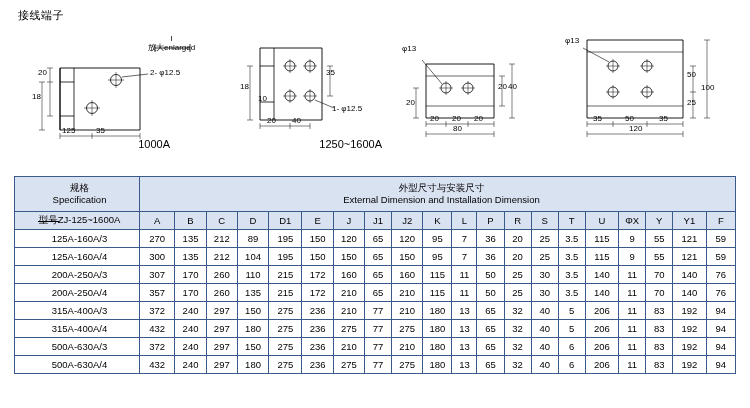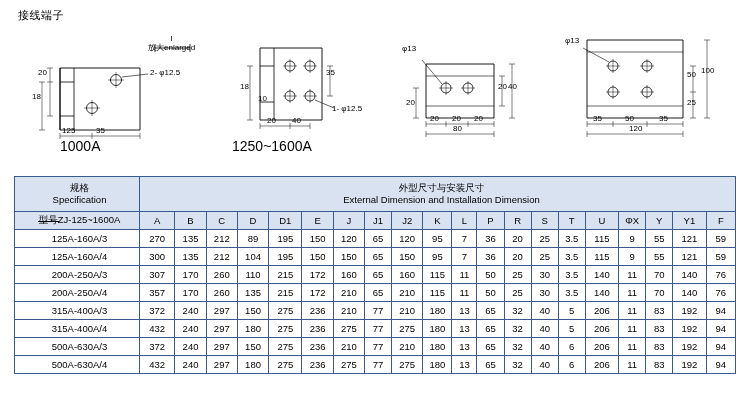--- a/index.html
+++ b/index.html
@@ -33,22 +33,22 @@
     top: 8px;
     font-size: 11px;
     color: #000;
     letter-spacing: 0.5px;
   }
   .fig {
     position: absolute;
   }
   .fig-caption {
     position: absolute;
-    text-align: left;
-    font-size: 14px;
+    text-align: right;
+    font-size: 11px;
     color: #000;
     white-space: nowrap;
   }
   .enl {
     position: absolute;
     font-size: 8px;
     line-height: 1.15;
     text-align: center;
     white-space: nowrap;
   }
@@ -253,21 +253,21 @@
         <path d="M128,74 L128,100 M125,100 L131,100" stroke="#000" stroke-width="0.5" fill="none"></path>
         <path d="M142,22 L142,100 M139,22 L145,22 M139,100 L145,100" stroke="#000" stroke-width="0.5" fill="none"></path>
 
         <path d="M22,106 L48,106 M48,106 L82,106 M82,106 L118,106" stroke="#000" stroke-width="0.5" fill="none"></path>
         <path d="M22,103 L22,109 M48,103 L48,109 M82,103 L82,109 M118,103 L118,109" stroke="#000" stroke-width="0.5" fill="none"></path>
         <path d="M22,116 L118,116 M22,113 L22,119 M118,113 L118,119" stroke="#000" stroke-width="0.5" fill="none"></path>
       </svg>
       <div class="dim" style="left:0px; top:18px;">φ13</div>
       <div class="dim" style="left:122px; top:52px;">50</div>
       <div class="dim" style="left:122px; top:80px;">25</div>
-      <div class="dim" style="left:136px; top:48px;">100</div>
+      <div class="dim" style="left:136px; top:65px;">100</div>
       <div class="dim" style="left:28px; top:96px;">35</div>
       <div class="dim" style="left:60px; top:96px;">50</div>
       <div class="dim" style="left:94px; top:96px;">35</div>
       <div class="dim" style="left:64px; top:106px;">120</div>
     </div>
 
   </div>
 
   <div class="table-wrap">
     <table class="spec">

